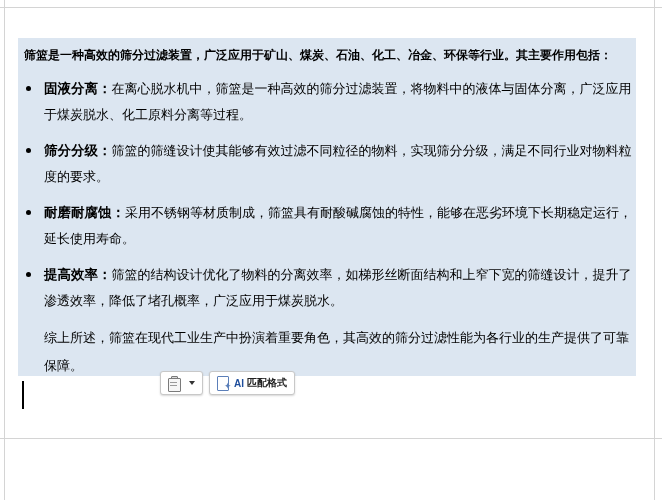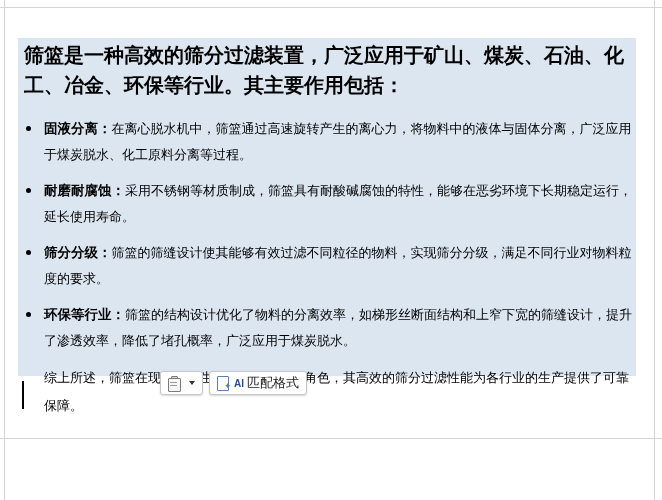--- a/index.html
+++ b/index.html
@@ -68,23 +68,23 @@
     left: 24px;
     top: 40px;
     width: 610px;
     color: #000000;
     font-size: 13.5px;
     line-height: 28px;
   }
 
   .intro {
     font-weight: bold;
-    font-size: 20px;
+    font-size: 12px;
     line-height: 30px;
-    margin: 0 0 16px 0;
+    margin: 0 0 6px 0;
     padding: 0;
     width: 608px;
   }
 
   ul.bullets {
     list-style: none;
     margin: 0;
     padding: 0;
   }
   ul.bullets li {
@@ -211,22 +211,23 @@
     color: #5b7fb9;
     font-size: 9px;
     line-height: 9px;
   }
   .ai-label {
     font-size: 10px;
     color: #1f4e9c;
     font-weight: bold;
   }
   .tb-label {
-    font-size: 13px;
+    font-size: 10px;
     color: #222;
+    font-weight: bold;
   }
 </style>
 </head>
 <body>
 
 <div class="page">
 
   <div class="edge-top"></div>
   <div class="edge-left"></div>
   <div class="edge-right"></div>
@@ -234,33 +235,33 @@
 
   <div class="selection"></div>
 
   <div class="content">
 
     <p class="intro">筛篮是一种高效的筛分过滤装置，广泛应用于矿山、煤炭、石油、化工、冶金、环保等行业。其主要作用包括：</p>
 
     <ul class="bullets">
       <li>
         <span class="dot"></span>
-        <span class="b-title">固液分离：</span><span class="b-text">在离心脱水机中，筛篮通过高速旋转产生的离心力，将物料中的液体与固体分离，广泛应用于煤炭脱水、化工原料分离等过程。</span>
+        <span class="b-title">固液分离：</span><span class="b-text">在离心脱水机中，筛篮是一种高效的筛分过滤装置，将物料中的液体与固体分离，广泛应用于煤炭脱水、化工原料分离等过程。</span>
+      </li>
+      <li>
+        <span class="dot"></span>
+        <span class="b-title">筛分分级：</span><span class="b-text">筛篮的筛缝设计使其能够有效过滤不同粒径的物料，实现筛分分级，满足不同行业对物料粒度的要求。</span>
       </li>
       <li>
         <span class="dot"></span>
         <span class="b-title">耐磨耐腐蚀：</span><span class="b-text">采用不锈钢等材质制成，筛篮具有耐酸碱腐蚀的特性，能够在恶劣环境下长期稳定运行，延长使用寿命。</span>
       </li>
       <li>
         <span class="dot"></span>
-        <span class="b-title">筛分分级：</span><span class="b-text">筛篮的筛缝设计使其能够有效过滤不同粒径的物料，实现筛分分级，满足不同行业对物料粒度的要求。</span>
-      </li>
-      <li>
-        <span class="dot"></span>
-        <span class="b-title">环保等行业：</span><span class="b-text">筛篮的结构设计优化了物料的分离效率，如梯形丝断面结构和上窄下宽的筛缝设计，提升了渗透效率，降低了堵孔概率，广泛应用于煤炭脱水。</span>
+        <span class="b-title">提高效率：</span><span class="b-text">筛篮的结构设计优化了物料的分离效率，如梯形丝断面结构和上窄下宽的筛缝设计，提升了渗透效率，降低了堵孔概率，广泛应用于煤炭脱水。</span>
       </li>
     </ul>
 
     <p class="summary">综上所述，筛篮在现代工业生产中扮演着重要角色，其高效的筛分过滤性能为各行业的生产提供了可靠保障。</p>
   </div>
 
   <div class="caret"></div>
 
   <div class="paste-toolbar">
     <div class="tb-group">

